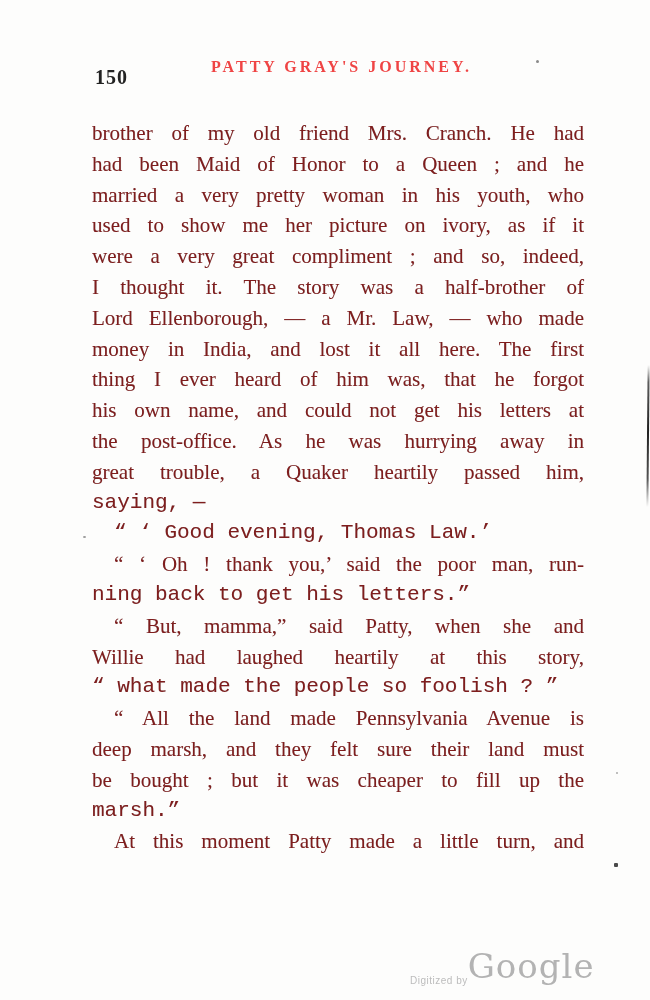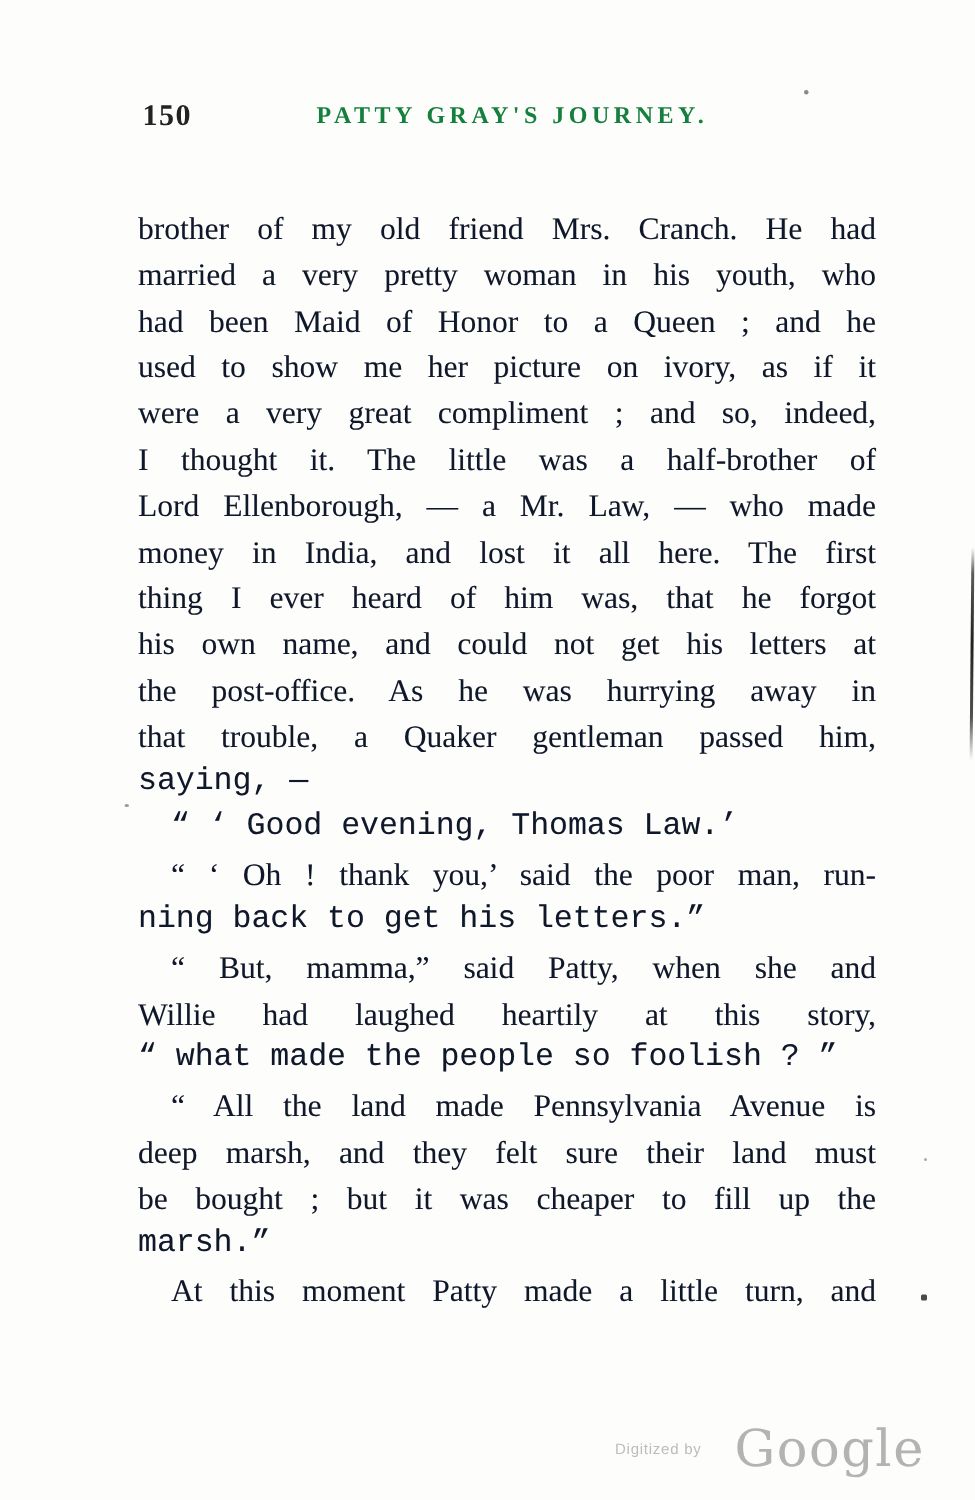--- a/index.html
+++ b/index.html
@@ -15,30 +15,30 @@
     background: #fdfdfc;
     color: #1f1f1f;
   }
   
   .folio {
     position: absolute; left: 95px; top: 66px;
     font-size: 20px; font-weight: 700; letter-spacing: 1px;
     color: #222;
   }
   .head-title {
-    position: absolute; left: 211px; top: 69px;
+    position: absolute; left: 211px; top: 58px;
     font-size: 16px; font-weight: 700; letter-spacing: 3px;
-    color: #15803d; white-space: nowrap;
+    color: #ef4444; white-space: nowrap;
   }
   
   .body-text {
-    position: absolute; left: 92px; top: 137px;
+    position: absolute; left: 92px; top: 118px;
     width: 492px;
     font-size: 21px; line-height: 30.8px;
-    color: #0f172a;
+    color: #7f1d1d;
     text-shadow: 0.2px 0.2px 0 rgba(0,0,0,0.25);
   }
   .line {
     text-align: justify;
     text-align-last: justify;
     white-space: normal;
     height: 30.8px;
   }
   .line.end { text-align-last: left; font-family: Liberation Mono, monospace; }
   .line.ind { text-indent: 22px; }
@@ -52,21 +52,21 @@
       rgba(40,40,40,0) 100%);
     transform: rotate(0.5deg);
   }
   .speck-1 { position: absolute; left: 536px; top: 60px; width: 3px; height: 3px; background: #8a8a8a; border-radius: 50%; }
   .speck-2 { position: absolute; left: 614px; top: 863px; width: 4px; height: 4px; background: #4a4a4a; border-radius: 1px; }
   .speck-3 { position: absolute; left: 83px; top: 536px; width: 3px; height: 2px; background: #9a9a9a; border-radius: 50%; }
   .speck-4 { position: absolute; left: 616px; top: 772px; width: 2px; height: 2px; background: #aaa; border-radius: 50%; }
   
   .watermark {
     position: absolute; left: 410px; top: 946px;
-    display: flex; align-items: center; gap: 22px;
+    display: flex; align-items: flex-end; gap: 0;
   }
   .wm-prefix {
     font-family: "Liberation Sans", sans-serif;
     font-size: 10px; color: #bcbcbc; letter-spacing: 0.5px;
   }
   .wm-logo {
     font-family: "DejaVu Serif", serif;
     font-size: 34px; color: #b3b3b3; letter-spacing: 1px;
   }
 </style>
@@ -75,31 +75,31 @@
 
 <div class="page">
 
   <header>
     <span class="folio">150</span>
     <span class="head-title">PATTY GRAY'S JOURNEY.</span>
   </header>
 
   <main class="body-text">
     <div class="line">brother of my old friend Mrs. Cranch. He had</div>
+    <div class="line">had been Maid of Honor to a Queen ; and he</div>
     <div class="line">married a very pretty woman in his youth, who</div>
-    <div class="line">had been Maid of Honor to a Queen ; and he</div>
     <div class="line">used to show me her picture on ivory, as if it</div>
     <div class="line">were a very great compliment ; and so, indeed,</div>
-    <div class="line">I thought it. The little was a half-brother of</div>
+    <div class="line">I thought it. The story was a half-brother of</div>
     <div class="line">Lord Ellenborough, — a Mr. Law, — who made</div>
     <div class="line">money in India, and lost it all here. The first</div>
     <div class="line">thing I ever heard of him was, that he forgot</div>
     <div class="line">his own name, and could not get his letters at</div>
     <div class="line">the post-office. As he was hurrying away in</div>
-    <div class="line">that trouble, a Quaker gentleman passed him,</div>
+    <div class="line">great trouble, a Quaker heartily passed him,</div>
     <div class="line end">saying, —</div>
     <div class="line ind end">“ ‘ Good evening, Thomas Law.’</div>
     <div class="line ind">“ ‘ Oh ! thank you,’ said the poor man, run-</div>
     <div class="line end">ning back to get his letters.”</div>
     <div class="line ind">“ But, mamma,” said Patty, when she and</div>
     <div class="line">Willie had laughed heartily at this story,</div>
     <div class="line end">“ what made the people so foolish ? ”</div>
     <div class="line ind">“ All the land made Pennsylvania Avenue is</div>
     <div class="line">deep marsh, and they felt sure their land must</div>
     <div class="line">be bought ; but it was cheaper to fill up the</div>

